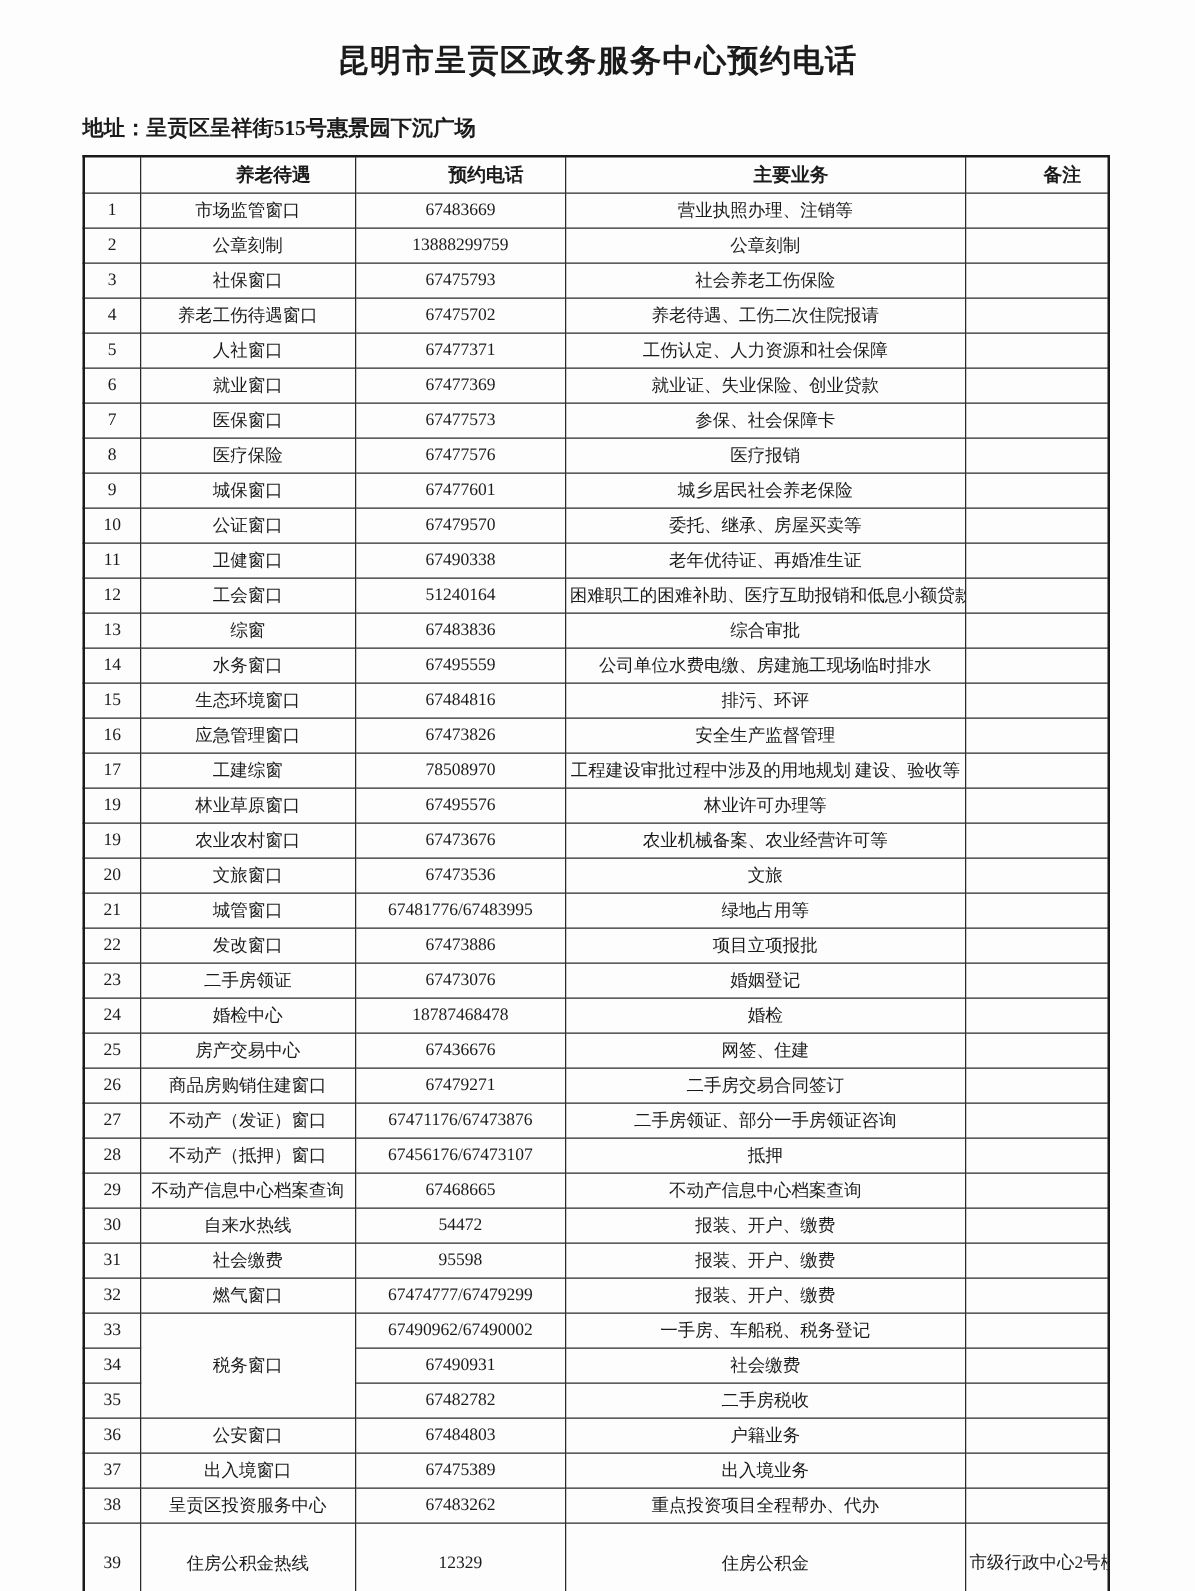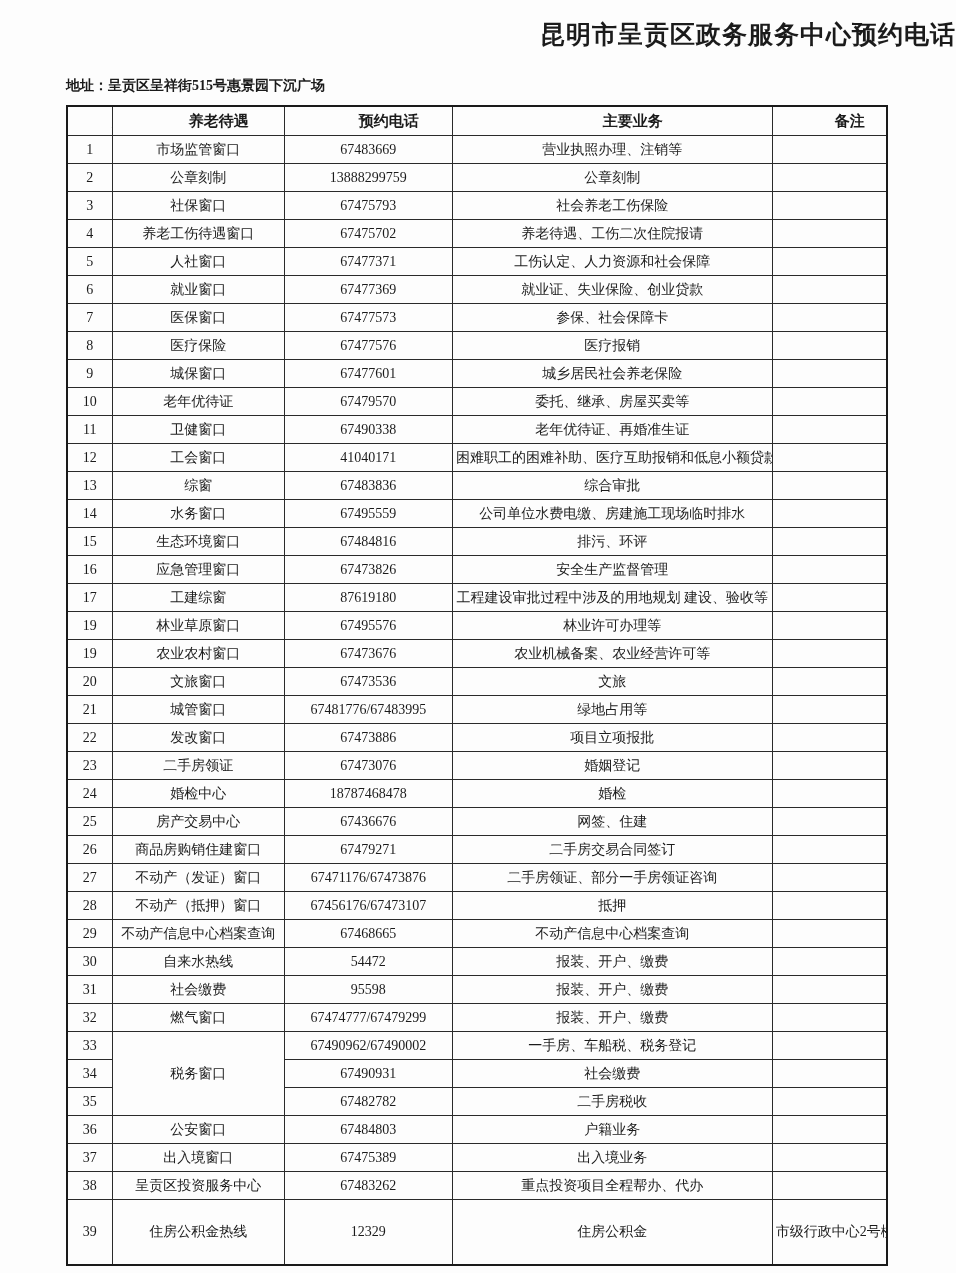--- a/index.html
+++ b/index.html
@@ -12,29 +12,29 @@
     color:#1b1b1b;
   }
   .page{
     position:relative;
     width:956px;
     height:1273px;
     background:#fdfdfd;
     overflow:hidden;
   }
   .doc-title{
-    text-align:right;
+    text-align:center;
     font-size:25px;
     font-weight:bold;
     letter-spacing:1px;
-    padding-top:18px;
+    padding-top:32px;
     margin:0 0 0 0;
   }
   .address-line{
-    font-size:14px;
+    font-size:17px;
     font-weight:bold;
     margin:26px 0 10px 66px;
   }
   table.phone-table{
     border-collapse:collapse;
     table-layout:fixed;
     width:822px;
     margin-left:66px;
   }
   table.phone-table th,
@@ -161,36 +161,36 @@
         </tr>
         <tr>
           <td>9</td>
           <td>城保窗口</td>
           <td>67477601</td>
           <td>城乡居民社会养老保险</td>
           <td></td>
         </tr>
         <tr>
           <td>10</td>
-          <td>老年优待证</td>
+          <td>公证窗口</td>
           <td>67479570</td>
           <td>委托、继承、房屋买卖等</td>
           <td></td>
         </tr>
         <tr>
           <td>11</td>
           <td>卫健窗口</td>
           <td>67490338</td>
           <td>老年优待证、再婚准生证</td>
           <td></td>
         </tr>
         <tr>
           <td>12</td>
           <td>工会窗口</td>
-          <td>41040171</td>
+          <td>51240164</td>
           <td>困难职工的困难补助、医疗互助报销和低息小额贷款</td>
           <td></td>
         </tr>
         <tr>
           <td>13</td>
           <td>综窗</td>
           <td>67483836</td>
           <td>综合审批</td>
           <td></td>
         </tr>
@@ -211,21 +211,21 @@
         <tr>
           <td>16</td>
           <td>应急管理窗口</td>
           <td>67473826</td>
           <td>安全生产监督管理</td>
           <td></td>
         </tr>
         <tr>
           <td>17</td>
           <td>工建综窗</td>
-          <td>87619180</td>
+          <td>78508970</td>
           <td>工程建设审批过程中涉及的用地规划  建设、验收等</td>
           <td></td>
         </tr>
         <tr>
           <td>19</td>
           <td>林业草原窗口</td>
           <td>67495576</td>
           <td>林业许可办理等</td>
           <td></td>
         </tr>

